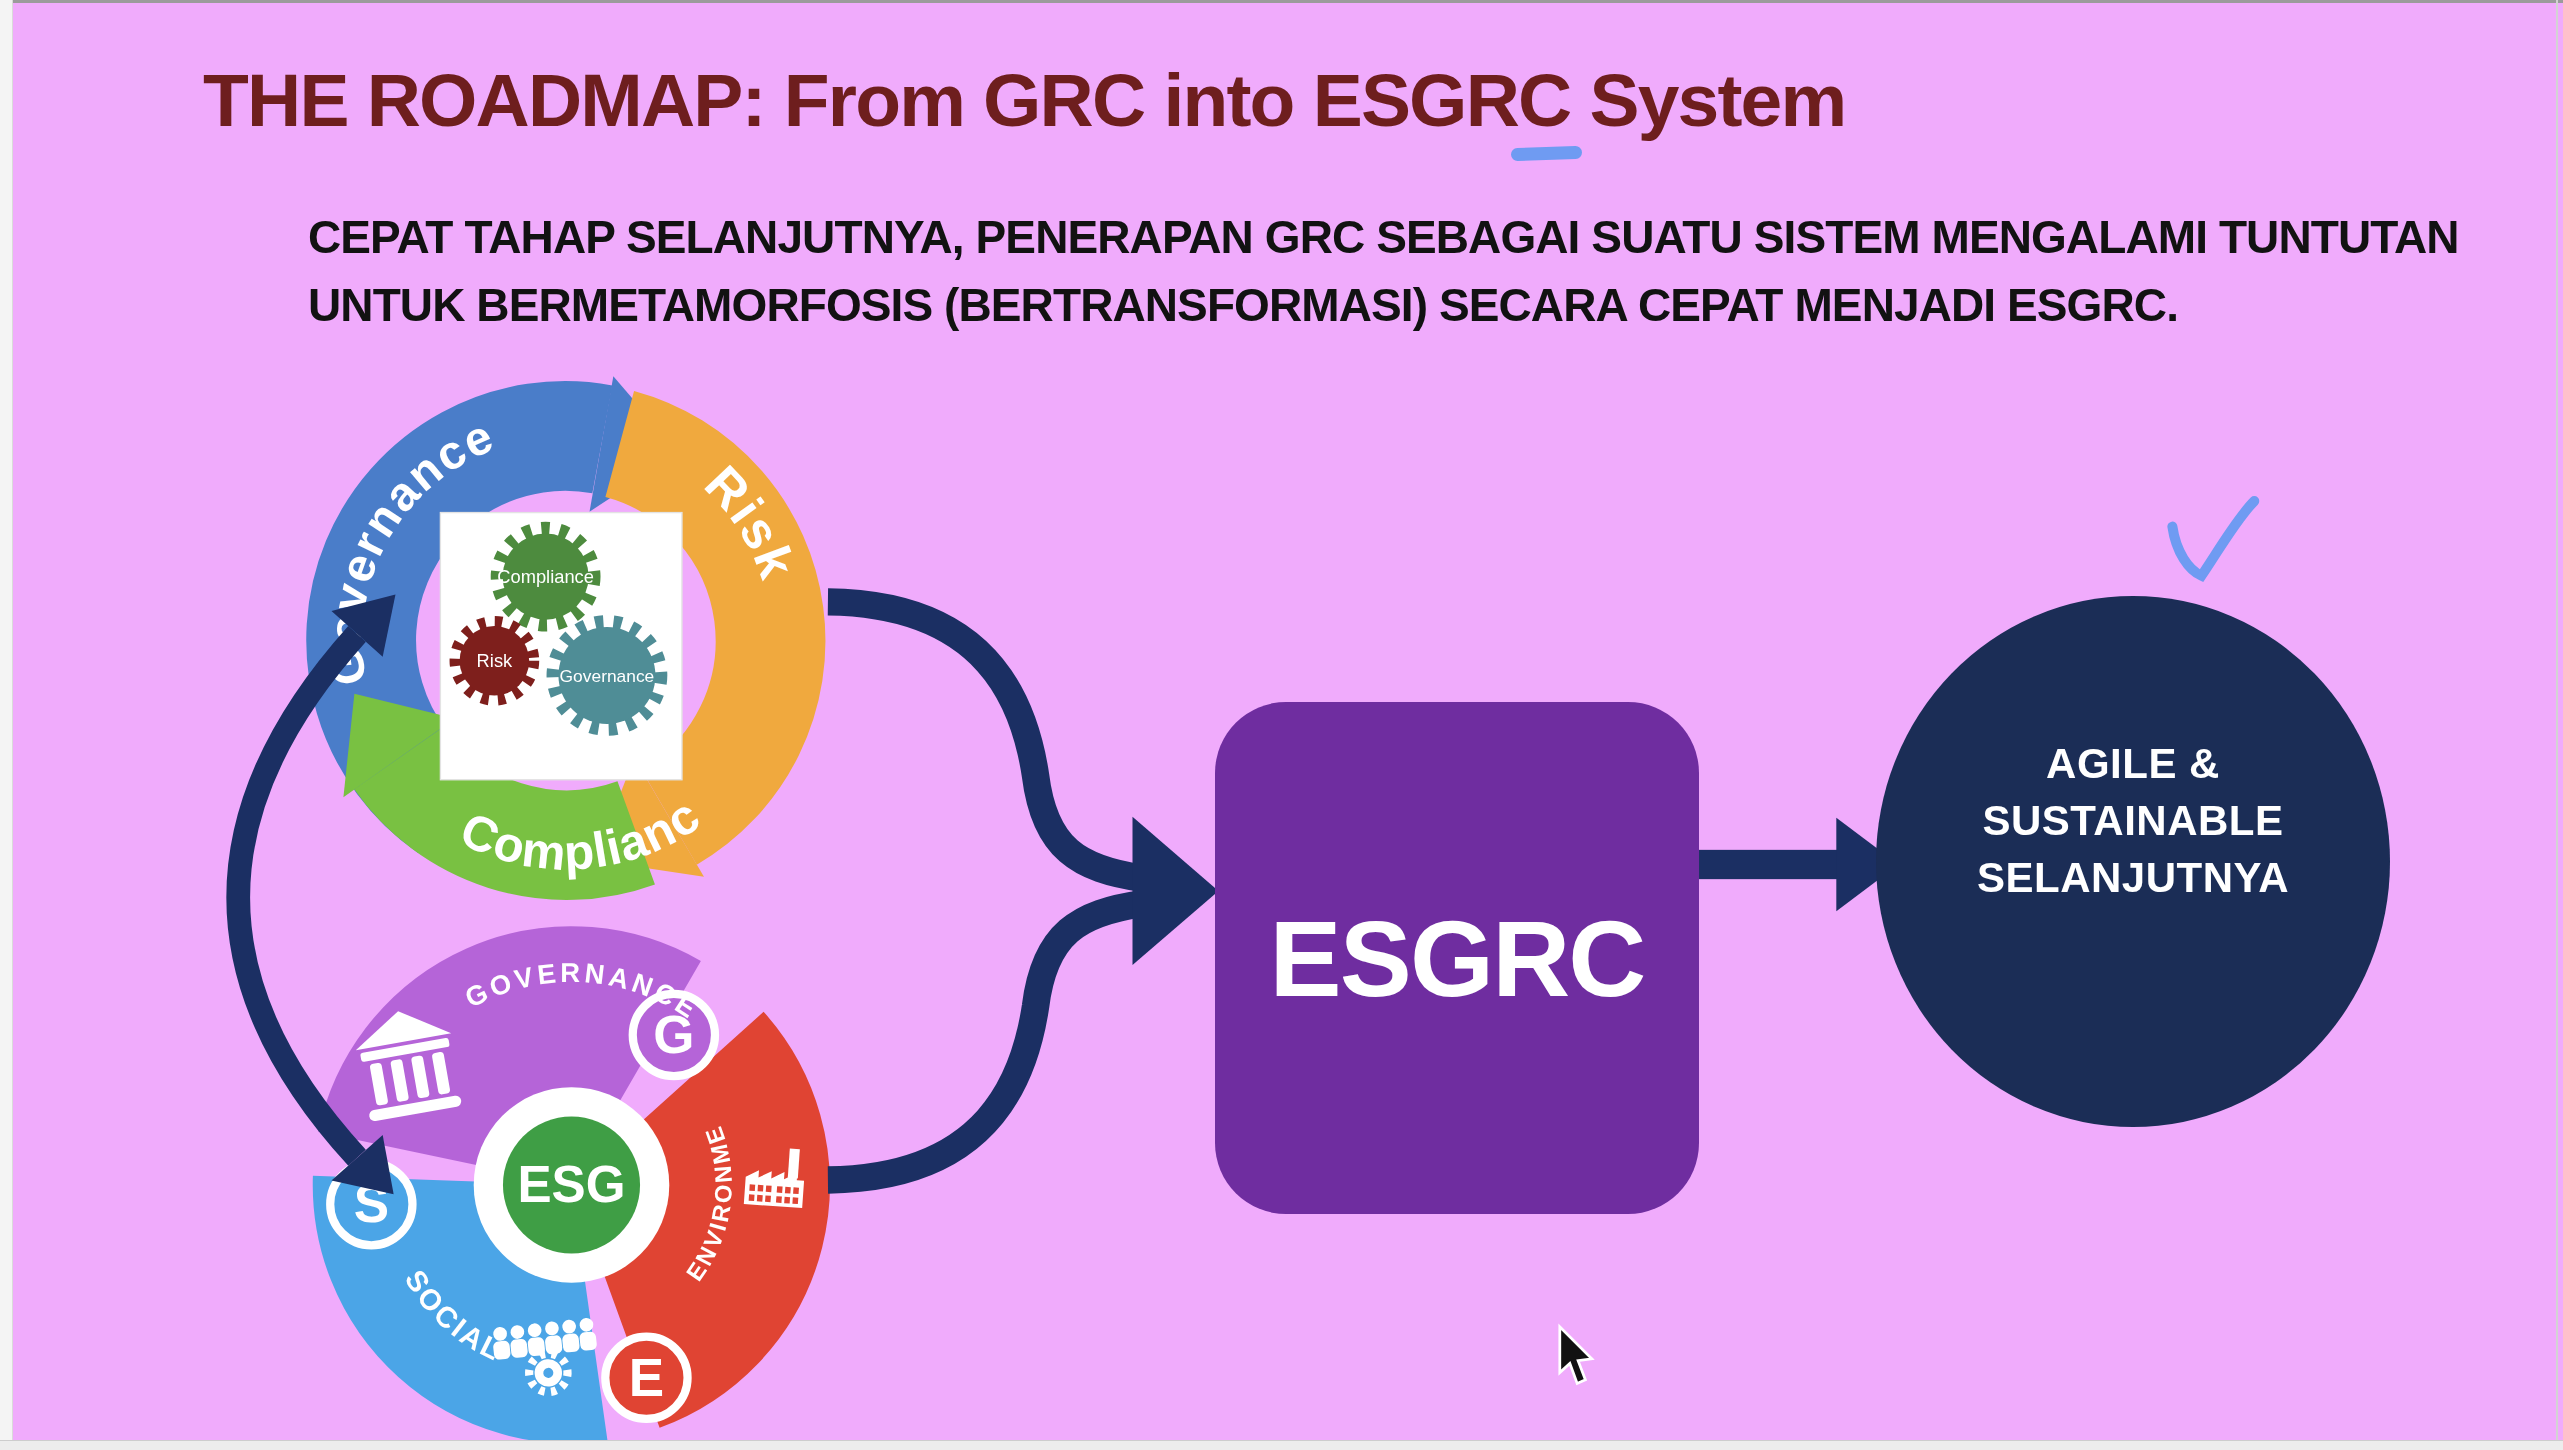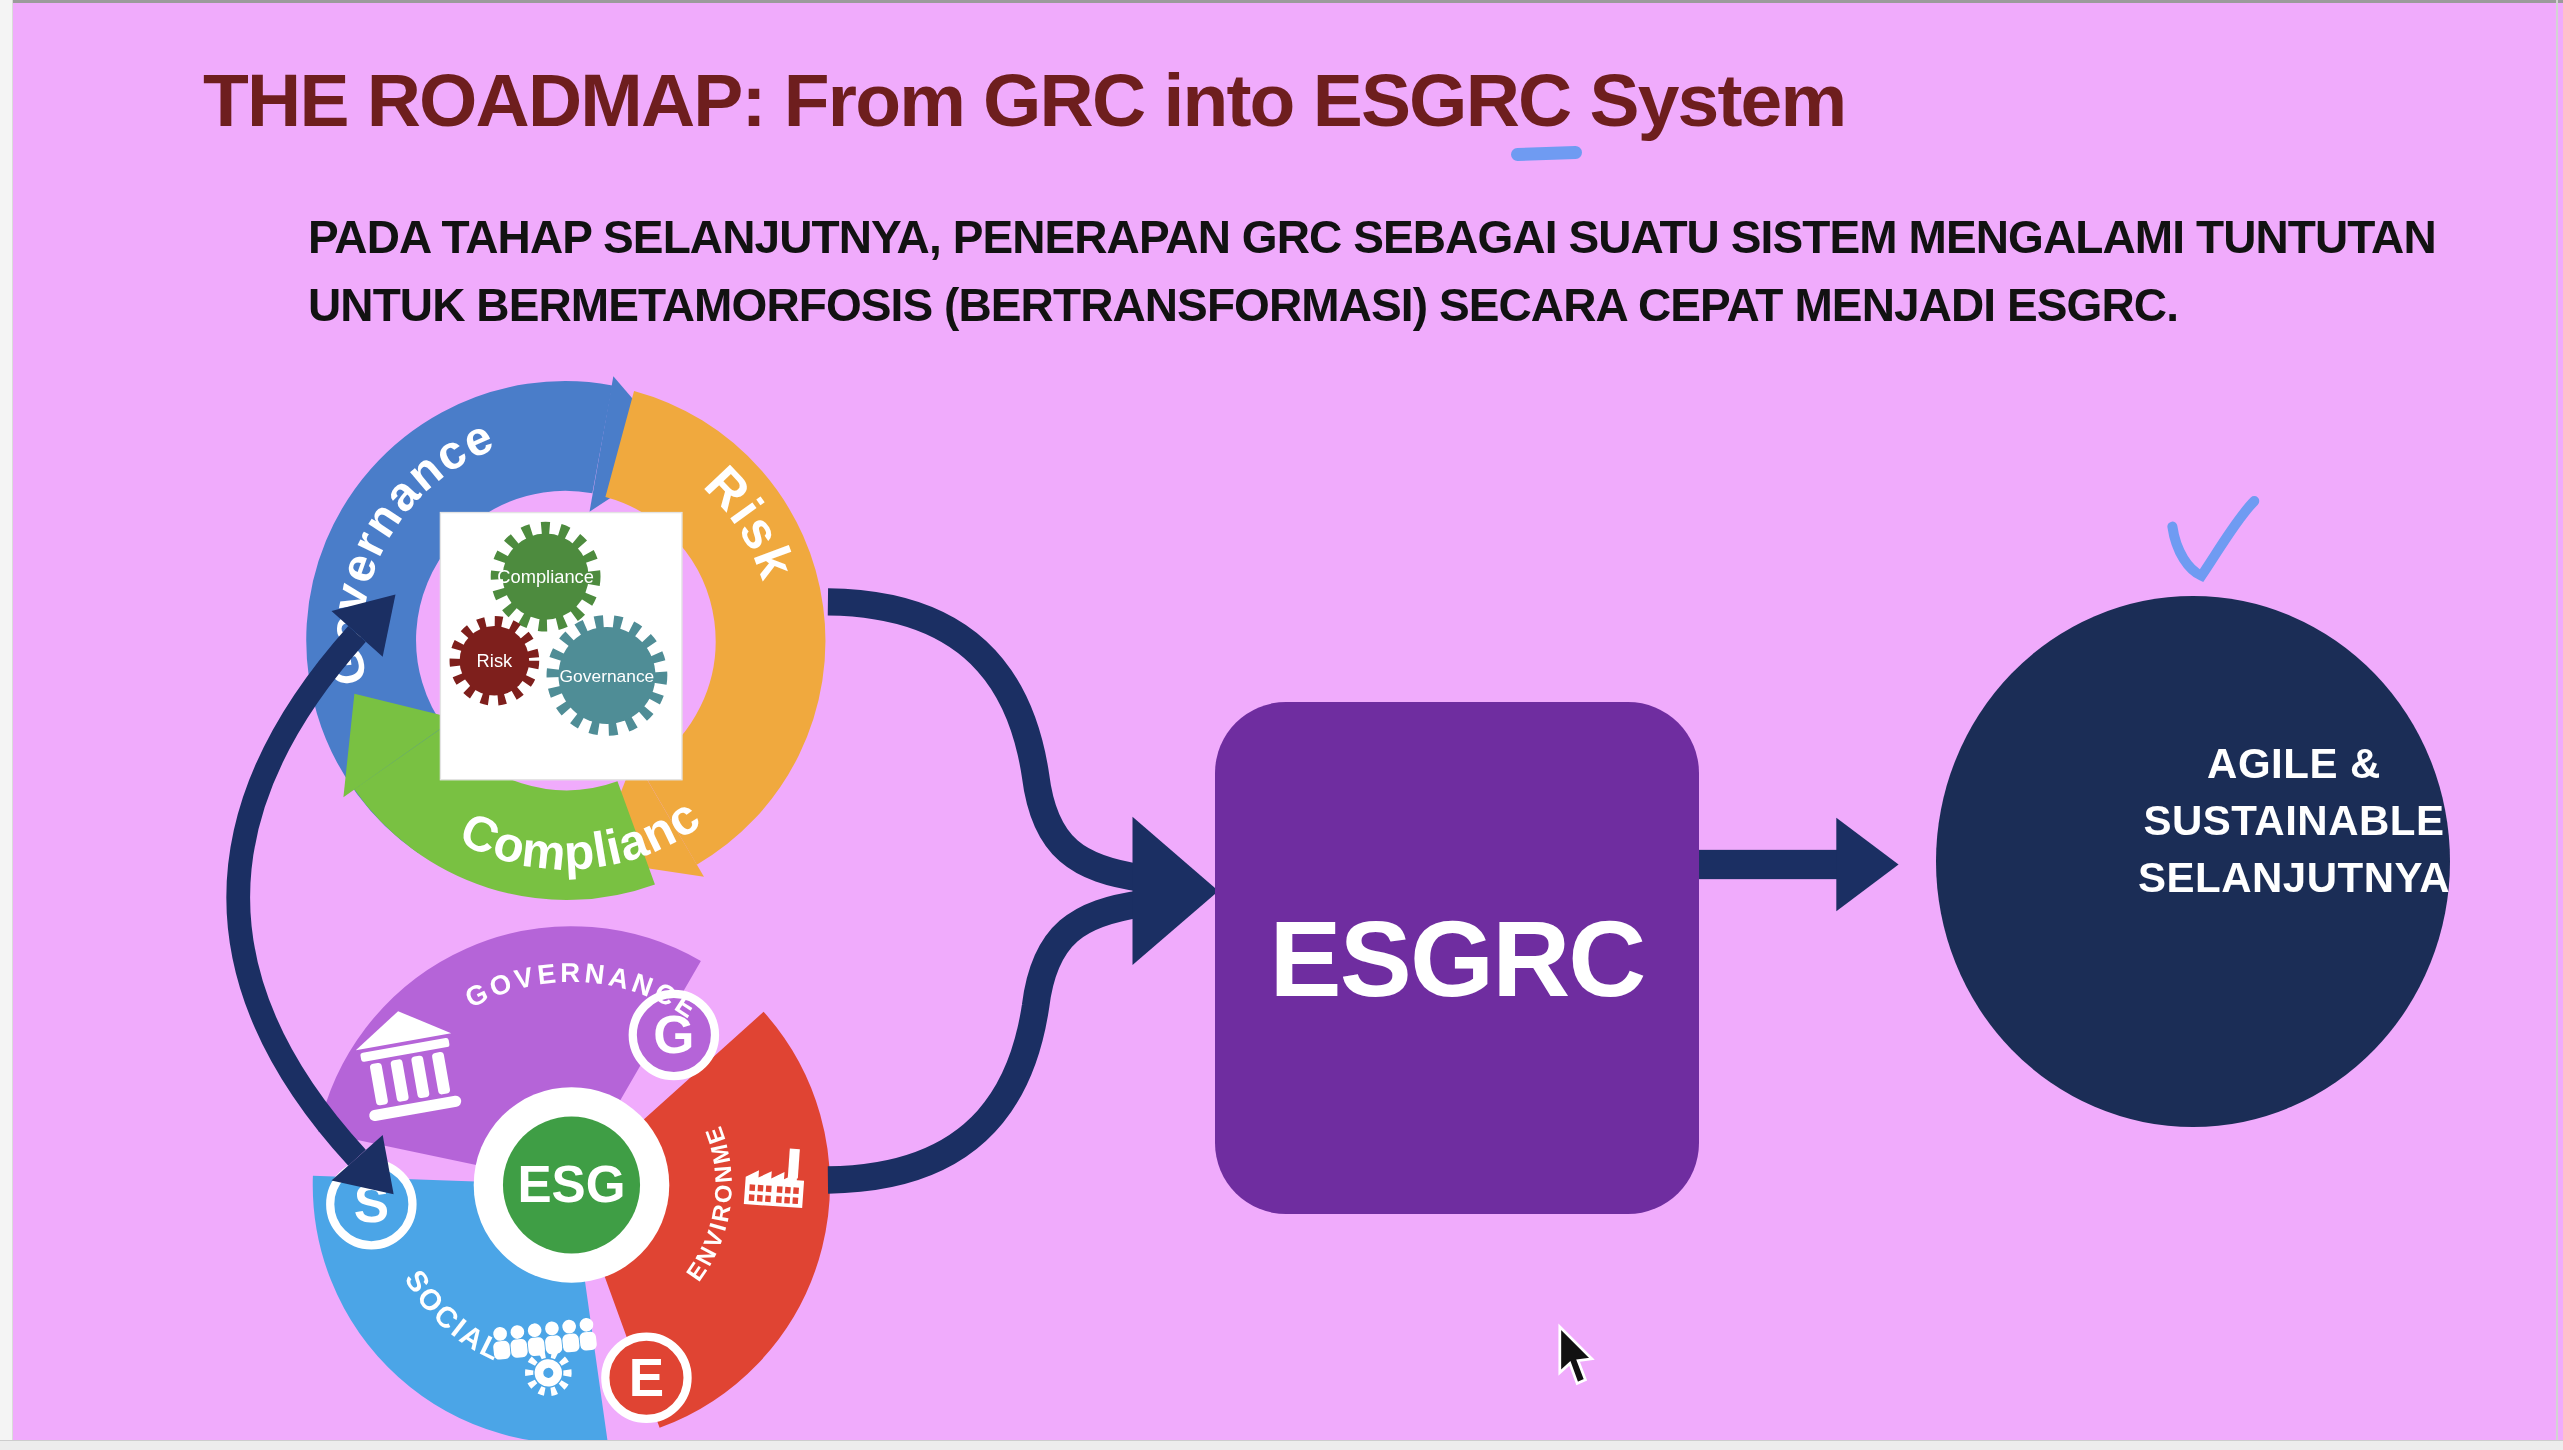--- a/index.html
+++ b/index.html
@@ -12,35 +12,35 @@
   #right-line{left:2556px;top:0;width:1.8px;height:1451px;background:#d3d3d3;z-index:40;}
   #bottom-strip{left:0;top:1440px;width:2563px;height:11px;background:#ededed;border-top:0.9px solid #cdcdcd;z-index:40;}
   
   #title{left:203px;top:59px;font-size:75px;font-weight:bold;letter-spacing:-1.8px;white-space:nowrap;line-height:1.1;}
   #title-underline{left:1511px;top:147px;width:71px;height:12.8px;border-radius:7.3px;transform:rotate(-2deg);}
   #subtitle{left:308px;top:203px;font-size:46px;font-weight:bold;letter-spacing:-0.9px;line-height:68px;color:#121212;white-space:nowrap;}
   
   #esgrc-box{left:1215px;top:702px;width:484px;height:512px;border-radius:71px;display:flex;align-items:center;justify-content:center;}
   #esgrc-box .lbl{color:#fff;font-size:108px;font-weight:bold;letter-spacing:-1.8px;}
   
-  #outcome-circle{left:1936px;top:596px;width:514px;height:531px;border-radius:50%;display:flex;flex-direction:column;align-items:flex-end;justify-content:center;padding-bottom:0;box-sizing:border-box;}
+  #outcome-circle{left:1876px;top:596px;width:514px;height:531px;border-radius:50%;display:flex;flex-direction:column;align-items:center;justify-content:center;padding-bottom:0;box-sizing:border-box;}
   #outcome-circle .txt{margin-bottom:82px;text-align:center;color:#fff;font-size:42px;font-weight:bold;letter-spacing:0.5px;line-height:57px;}
   svg{display:block;overflow:visible;}
   svg text{font-family:"Liberation Sans","DejaVu Sans",sans-serif;}
 </style>
 </head>
 <body>
 
 <div id="stage">
 
   <div class="abs" id="title" style="color: rgb(110, 30, 30);">THE ROADMAP: From GRC into ESGRC System</div>
   <div class="abs" id="title-underline" style="background-color: rgb(111, 155, 242);"></div>
 
   <div class="abs" id="subtitle">
-    <div>PADA TAHAP SELANJUTNYA, PENERAPAN GRC SEBAGAI SUATU SISTEM MENGALAMI TUNTUTAN</div>
+    <div>CEPAT TAHAP SELANJUTNYA, PENERAPAN GRC SEBAGAI SUATU SISTEM MENGALAMI TUNTUTAN</div>
     <div>UNTUK BERMETAMORFOSIS (BERTRANSFORMASI) SECARA CEPAT MENJADI ESGRC.</div>
   </div>
 
   <svg class="abs" style="left:303px;top:368px" width="531" height="549" viewBox="0 0 580 600">
     <defs>
       <path id="grcTextGov" d="M 78 374 A 223 223 0 0 1 249 78"></path>
       <path id="grcTextRisk" d="M 400 105 A 223 223 0 0 1 498 374"></path>
       <path id="grcTextComp" d="M 145 503 A 250 250 0 0 0 431 503"></path>
     </defs>
 

